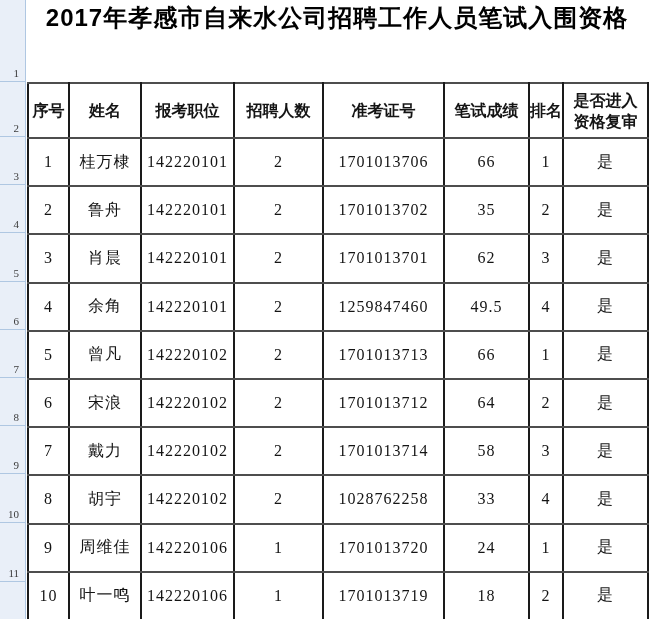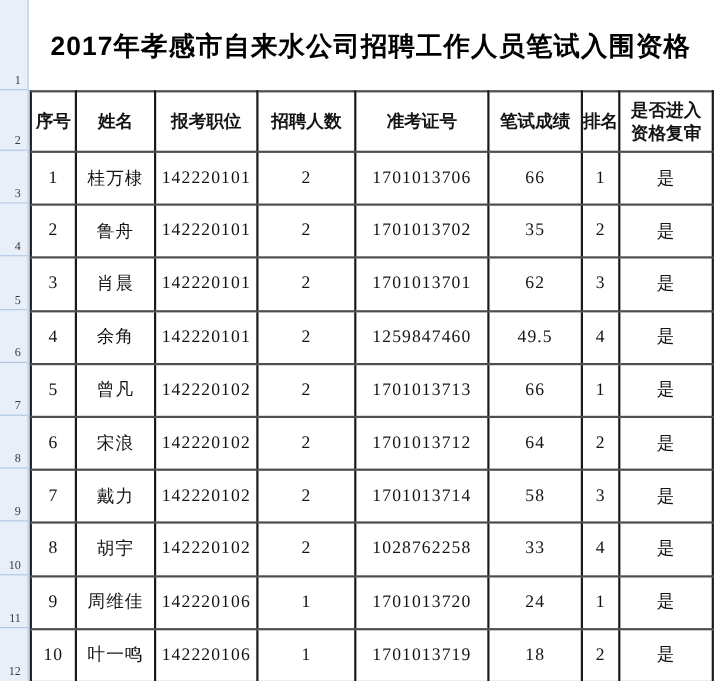--- a/index.html
+++ b/index.html
@@ -41,21 +41,21 @@
     position: absolute;
     left: 27px; top: 0;
     width: 621px;
   }
 
   
   .title {
     width: 620px; height: 82px;
     display: flex;
     flex-direction: column;
-    justify-content: center;
+    justify-content: space-between;
     align-items: center;
     padding-top: 2px;
     font-family: "Liberation Sans", "DejaVu Sans", sans-serif;
     font-weight: bold;
     font-size: 24px;
     line-height: 31px;
     letter-spacing: 1px;
     color: var(--title-text, #000000);
     text-align: center;
     white-space: nowrap;
@@ -122,21 +122,21 @@
       </div>
       <div class="band" style="height: 48.2px;">
         <span>8</span>
       </div>
       <div class="band" style="height: 48.2px;">
         <span>9</span>
       </div>
       <div class="band" style="height: 48.2px;">
         <span>10</span>
       </div>
-      <div class="band" style="height: 48.2px;">
+      <div class="band" style="height: 48.2px; margin-top: 11px;">
         <span>11</span>
       </div>
       <div class="band" style="height: 48.2px;">
         <span>12</span>
       </div>
     </div>
 
   <div class="main">
 
     <div class="title">

